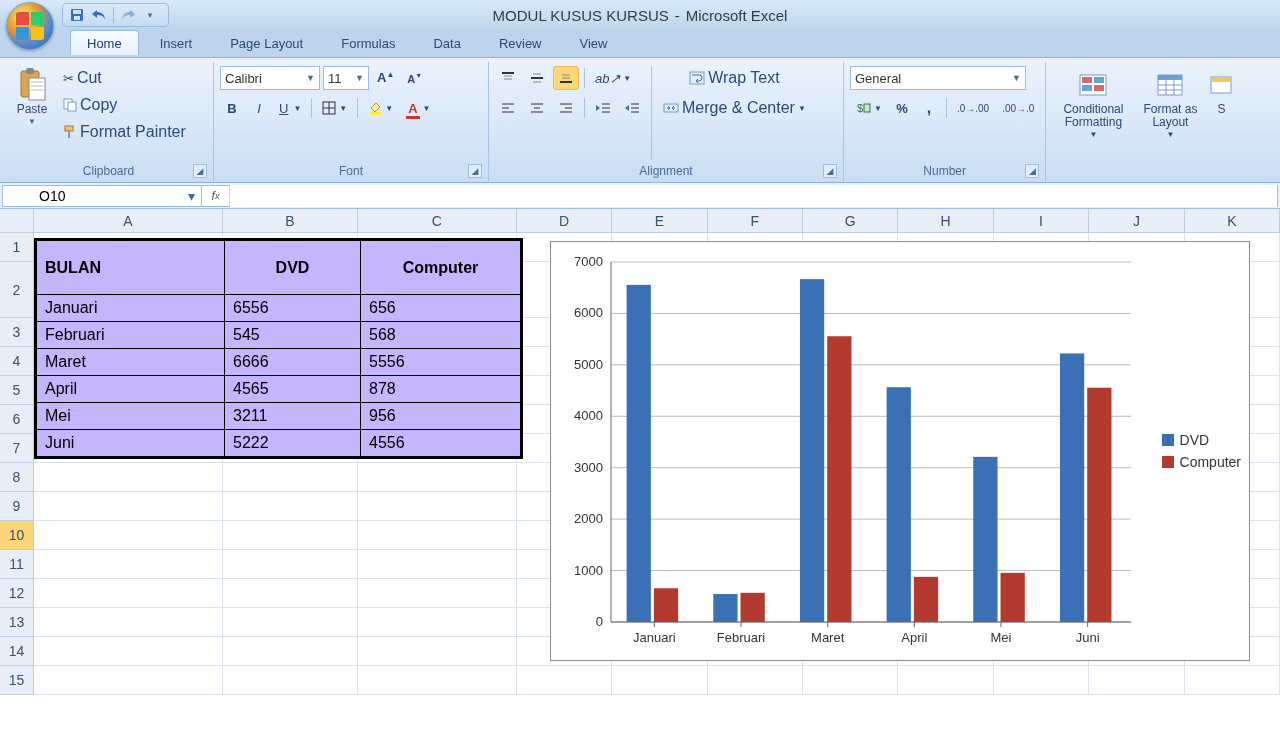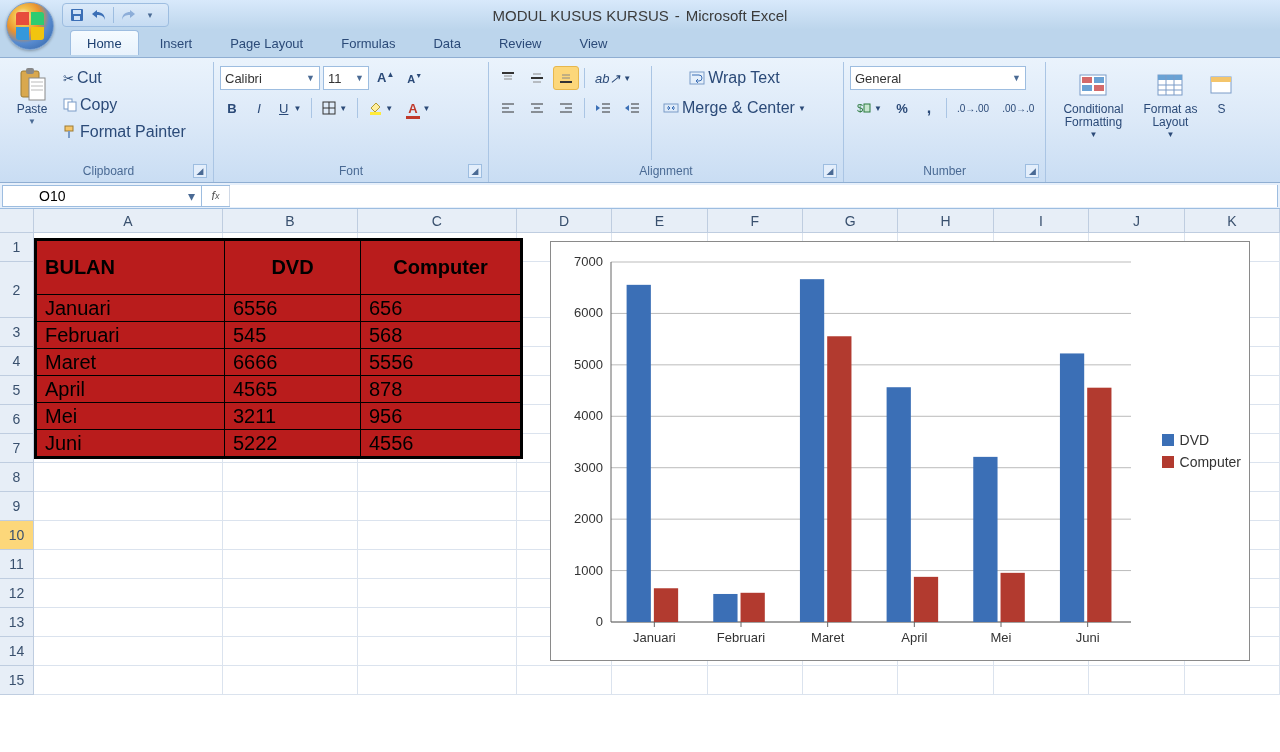--- a/index.html
+++ b/index.html
@@ -174,22 +174,22 @@
   .gridrow { display:flex; height:29px; }
   .gridrow.hdr { height:56px; }
   .gc { border-right:1px solid #dbe3ee; border-bottom:1px solid #dbe3ee; background:#fff; }
   
   .datatable {
     position:absolute; left:34px; top:24px;
     border:2px solid #000;
   }
   .datatable table { border-collapse:collapse; }
   .datatable th, .datatable td {
-    border:1px solid #000; font-size:20px; padding:0 8px;
-    background:#b91c1c;
+    border:1px solid #000; font-size:16px; padding:0 8px;
+    background:#c4b5fd;
   }
   .datatable th { font-weight:bold; text-align:center; height:70px; }
   .datatable td { height:27px; }
   .datatable td.num { text-align:left; }
   .datatable .colA{ width:188px; text-align:left;}
   .datatable .colB{ width:136px;}
   .datatable .colC{ width:160px;}
   
   .chartbox {
     position:absolute;

